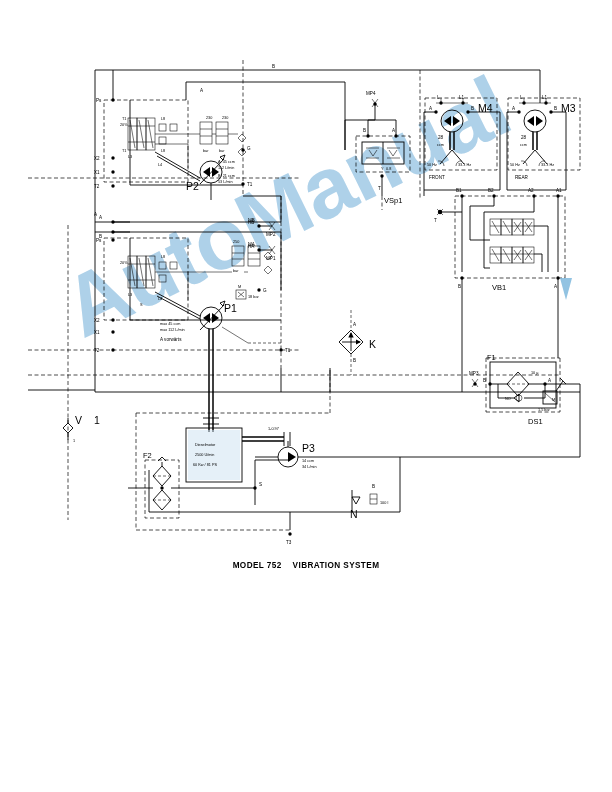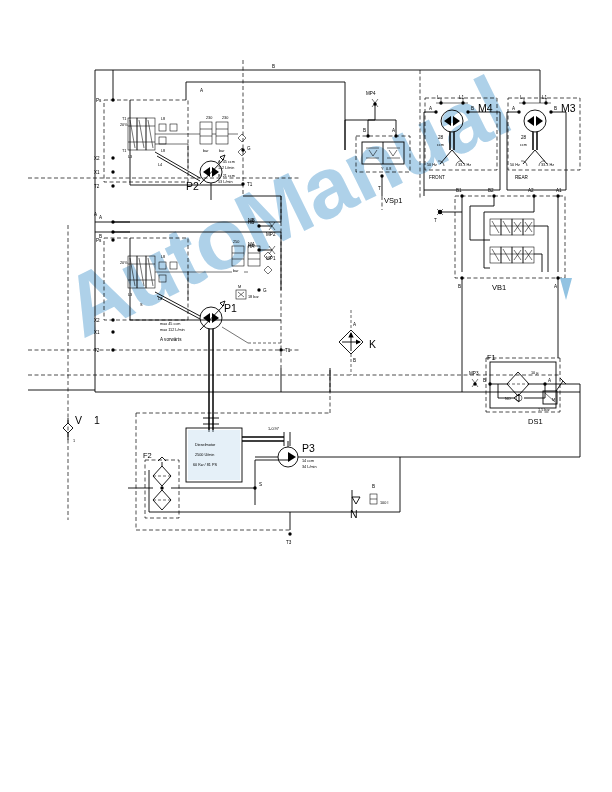--- a/index.html
+++ b/index.html
@@ -636,20 +636,23 @@
       <path class="s" d="M462 196 L462 196"></path>
       <path class="s" d="M462 278 L462 392"></path>
       <path class="s" d="M558 278 L558 358"></path>
       <path class="s" d="M580 384 L580 457"></path>
       <path class="s" d="M345 150 L345 120"></path>
       <path class="s" d="M200 488 L255 488"></path>
     </g>
 
   </svg>
 
+  <div class="caption">
+    <span>MODEL 752</span><span class="gap"></span><span>VIBRATION SYSTEM</span>
+  </div>
 
   <div class="footer">
     
     
     
     
   </div>
 
 </div>
 

